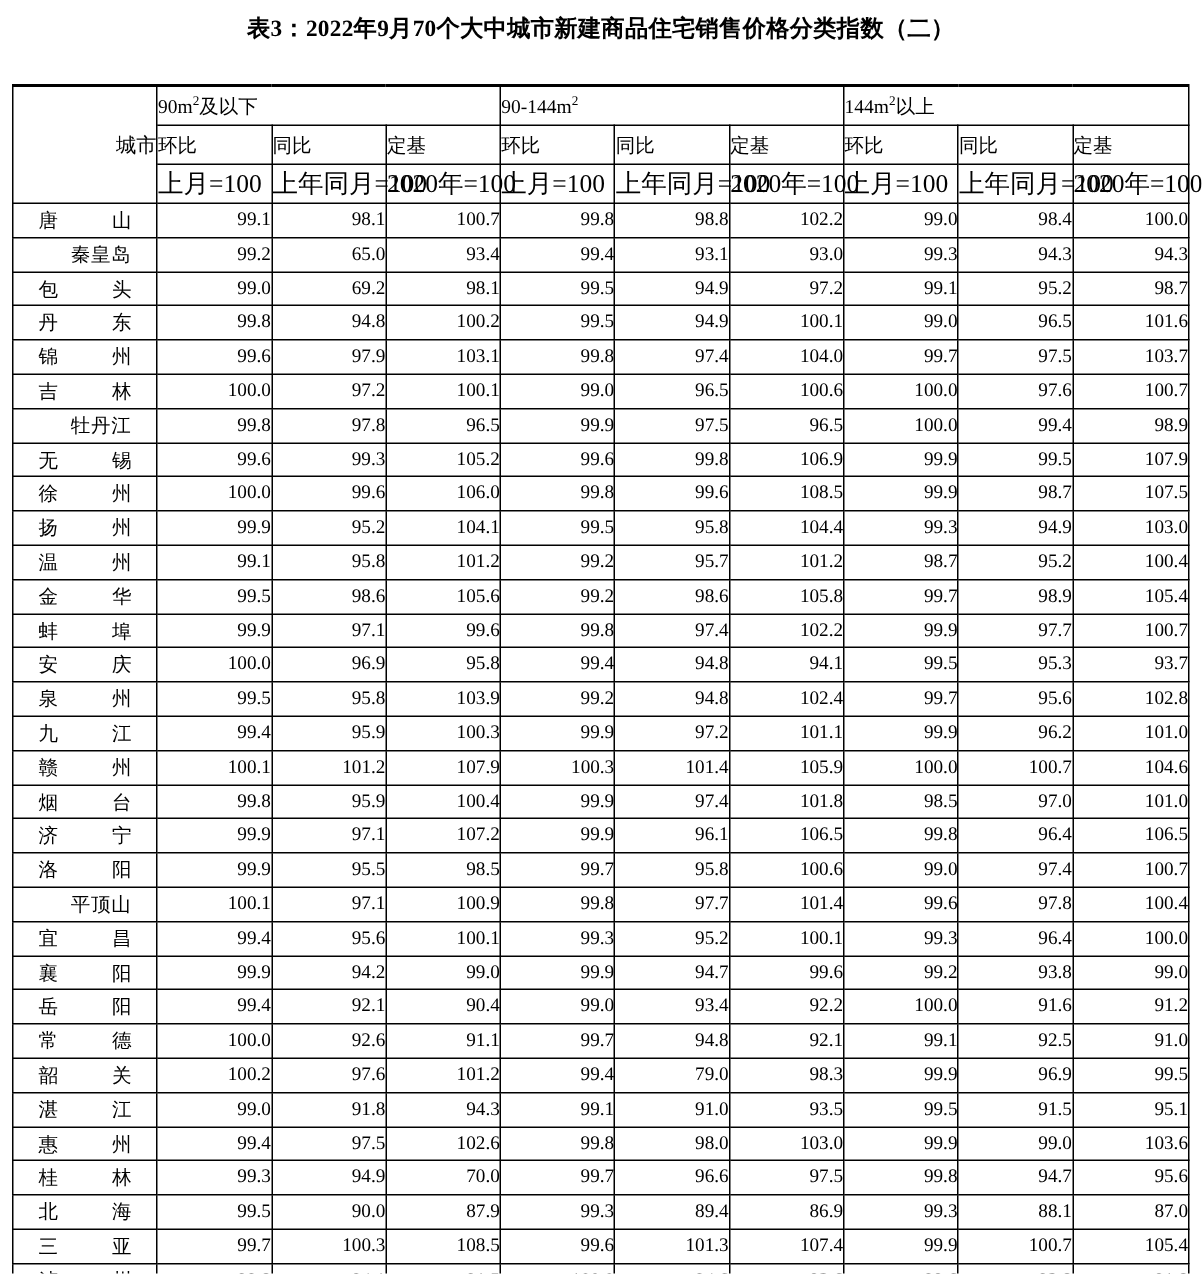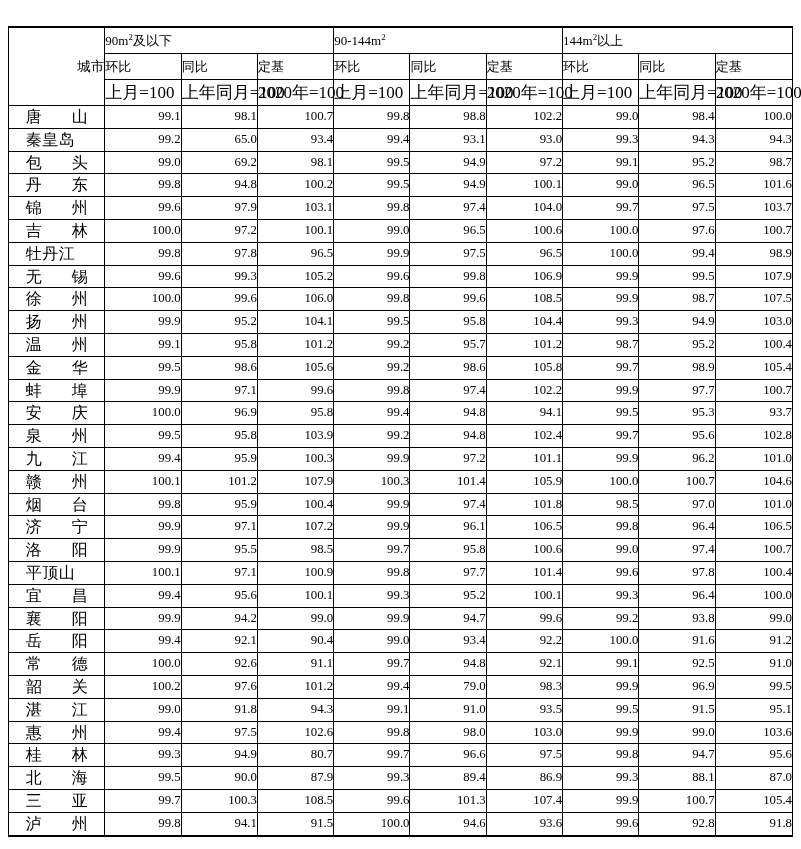--- a/index.html
+++ b/index.html
@@ -64,60 +64,61 @@
     text-align: right;
     font-size: 13.5px;
     vertical-align: middle;
   }
   .grp-sep-r { border-right: 1.6px solid #000 !important; }
   .city-sep { border-right: 1.6px solid #000 !important; }
   .hdr-bottom { border-bottom: 1.6px solid #000 !important; }
 
   td.city {
     text-align: center;
-    font-size: 16px;
+    font-size: 13px;
     height: 21.8px;
     line-height: 21.8px;
     border-left: none;
     border-top: none;
     border-bottom: none;
     white-space: nowrap;
     letter-spacing: 0;
   }
   .city-inner {
     display: inline-block;
     width: 62px;
     text-align: justify;
     text-align-last: justify;
     white-space: nowrap;
   }
   .city-inner3 {
     display: inline-block;
     width: 62px;
-    text-align: left;
+    text-align: right;
     white-space: nowrap;
     letter-spacing: 0.5px;
   }
   td.num {
     text-align: right;
     padding-right: 10px;
     font-size: 12.8px;
     height: 21.8px;
     line-height: 21.8px;
     border-top: none;
     border-bottom: none;
     font-family: "Liberation Serif", "DejaVu Serif", serif;
   }
   sup { font-size: 0.68em; vertical-align: super; line-height: 0; }
 </style>
 </head>
 <body>
 
 <div class="page">
 
+  <div class="title">表3：2022年9月70个大中城市新建商品住宅销售价格分类指数（二）</div>
 
   <div class="table-wrap">
     <table class="idx">
       <colgroup>
         <col style="width:96px">
         <col style="width:76px">
           <col style="width:76px">
           <col style="width:76px">
         <col style="width:76px">
           <col style="width:76px">
@@ -498,21 +499,21 @@
             <td class="num">98.0</td>
             <td class="num grp-sep-r">103.0</td>
             <td class="num">99.9</td>
             <td class="num">99.0</td>
             <td class="num">103.6</td>
           </tr>
           <tr>
             <td class="city city-sep"><span class="city-inner">桂林</span></td>
             <td class="num">99.3</td>
             <td class="num">94.9</td>
-            <td class="num grp-sep-r">80.7</td>
+            <td class="num grp-sep-r">70.0</td>
             <td class="num">99.7</td>
             <td class="num">96.6</td>
             <td class="num grp-sep-r">97.5</td>
             <td class="num">99.8</td>
             <td class="num">94.7</td>
             <td class="num">95.6</td>
           </tr>
           <tr>
             <td class="city city-sep"><span class="city-inner">北海</span></td>
             <td class="num">99.5</td>

